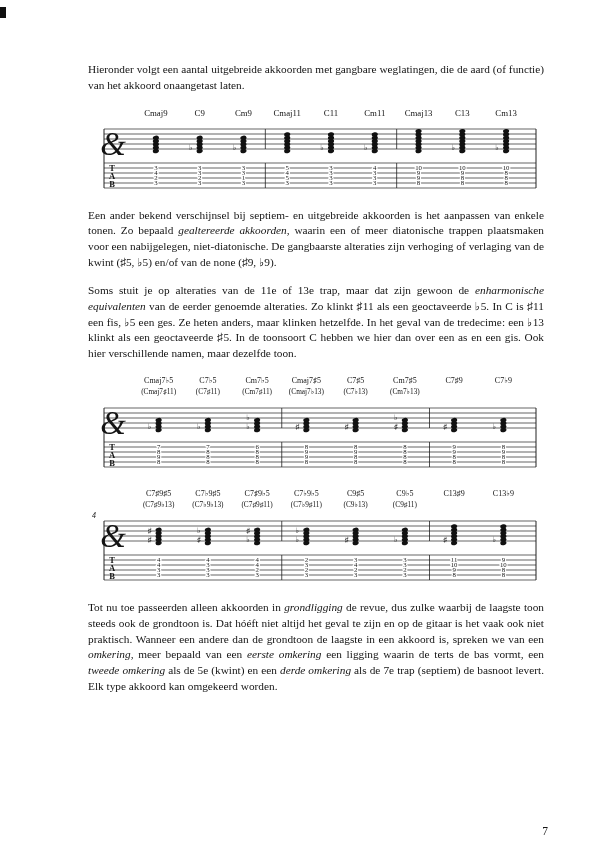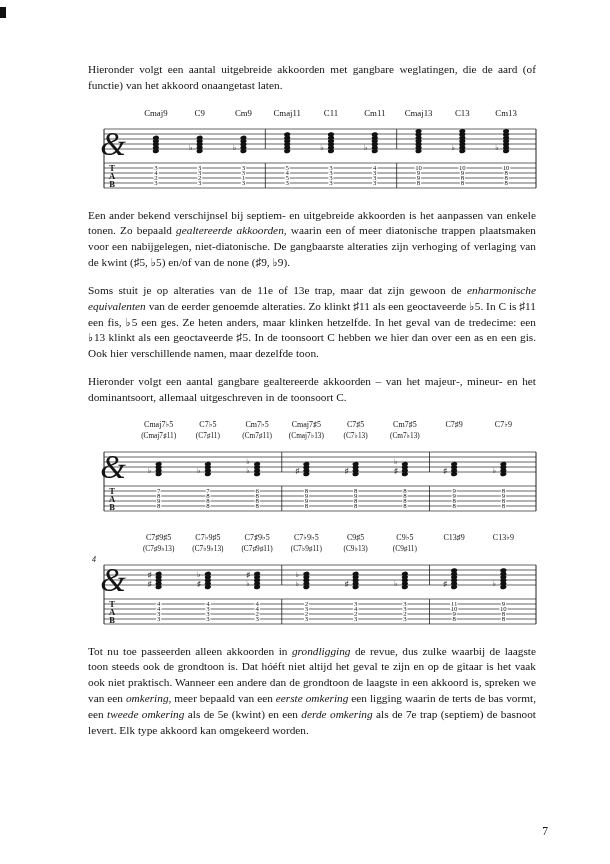--- a/index.html
+++ b/index.html
@@ -2,21 +2,21 @@
 <html><head>
 <meta charset="utf-8">
 <style>
   html,body{margin:0;padding:0}
   body{
     width:610px;height:864px;background:#ffffff;overflow:hidden;position:relative;
     font-family:"Liberation Serif","DejaVu Serif","DejaVu Sans",serif;color:#141414;
   }
   .corner-artifact{position:absolute;left:0;top:7px;width:6px;height:11px;background:#101010}
   .content{padding:62px 66px 0 88px}
-  .body-text{font-size:11.3px;line-height:1.4;text-align:justify;margin:0 8px 12px 0}
+  .body-text{font-size:11.3px;line-height:1.4;text-align:justify;margin:0 0 12px 0}
   .body-text i{font-style:italic}
   .music-system{width:452px;margin:4px 0 14px 0;position:relative}
   .music-system svg{display:block}
   .music-system svg text{fill:#141414;font-family:"Liberation Serif","DejaVu Serif","DejaVu Sans",serif}
   .page-number{position:absolute;right:62px;bottom:27px;font-size:11.5px}
 </style>
 </head>
 <body>
 
 <div class="page">
@@ -148,21 +148,20 @@
           <ellipse cx="418.11111111111114" cy="25.200000000000003" rx="3.1" ry="2.2" fill="#111" transform="rotate(-12 418.11111111111114 25.200000000000003)"></ellipse>
           <text x="409.11111111111114" y="44" font-size="7.5" text-anchor="middle">♭</text>
           <text x="418.11111111111114" y="64.3" font-size="6.8" text-anchor="middle" stroke="#fff" stroke-width="2.4" paint-order="stroke">10</text>
           <text x="418.11111111111114" y="69.3" font-size="6.8" text-anchor="middle" stroke="#fff" stroke-width="2.4" paint-order="stroke">8</text>
           <text x="418.11111111111114" y="74.3" font-size="6.8" text-anchor="middle" stroke="#fff" stroke-width="2.4" paint-order="stroke">8</text>
           <text x="418.11111111111114" y="79.3" font-size="6.8" text-anchor="middle" stroke="#fff" stroke-width="2.4" paint-order="stroke">8</text>
         </svg>
       </div>
     <p class="body-text"><span>Een ander bekend verschijnsel bij septiem- en uitgebreide akkoorden is het aanpassen van enkele tonen. Zo bepaald </span><i>gealtereerde akkoorden</i><span>, waarin een of meer diatonische trappen plaatsmaken voor een nabijgelegen, niet-diatonische. De gangbaarste alteraties zijn verhoging of verlaging van de kwint (♯5, ♭5) en/of van de none (♯9, ♭9).</span></p>
     <p class="body-text"><span>Soms stuit je op alteraties van de 11e of 13e trap, maar dat zijn gewoon de </span><i>enharmonische equivalenten</i><span> van de eerder genoemde alteraties. Zo klinkt ♯11 als een geoctaveerde ♭5. In C is ♯11 een fis, ♭5 een ges. Ze heten anders, maar klinken hetzelfde. In het geval van de tredecime: een ♭13 klinkt als een geoctaveerde ♯5. In de toonsoort C hebben we hier dan over een as en een gis. Ook hier verschillende namen, maar dezelfde toon.</span></p>
-    <p class="body-text"><span>Hieronder volgt een aantal gangbare gealtereerde akkoorden – van het majeur-, mineur- en het dominantsoort, allemaal uitgeschreven in de toonsoort C.</span></p>
     <div class="music-system">
         <svg width="452" height="99">
           <line x1="16" y1="34" x2="448" y2="34" stroke="#222" stroke-width="0.7"></line>
           <line x1="16" y1="39" x2="448" y2="39" stroke="#222" stroke-width="0.7"></line>
           <line x1="16" y1="44" x2="448" y2="44" stroke="#222" stroke-width="0.7"></line>
           <line x1="16" y1="49" x2="448" y2="49" stroke="#222" stroke-width="0.7"></line>
           <line x1="16" y1="54" x2="448" y2="54" stroke="#222" stroke-width="0.7"></line>
           <line x1="16" y1="68" x2="448" y2="68" stroke="#222" stroke-width="0.7"></line>
           <line x1="16" y1="73" x2="448" y2="73" stroke="#222" stroke-width="0.7"></line>
           <line x1="16" y1="78" x2="448" y2="78" stroke="#222" stroke-width="0.7"></line>

